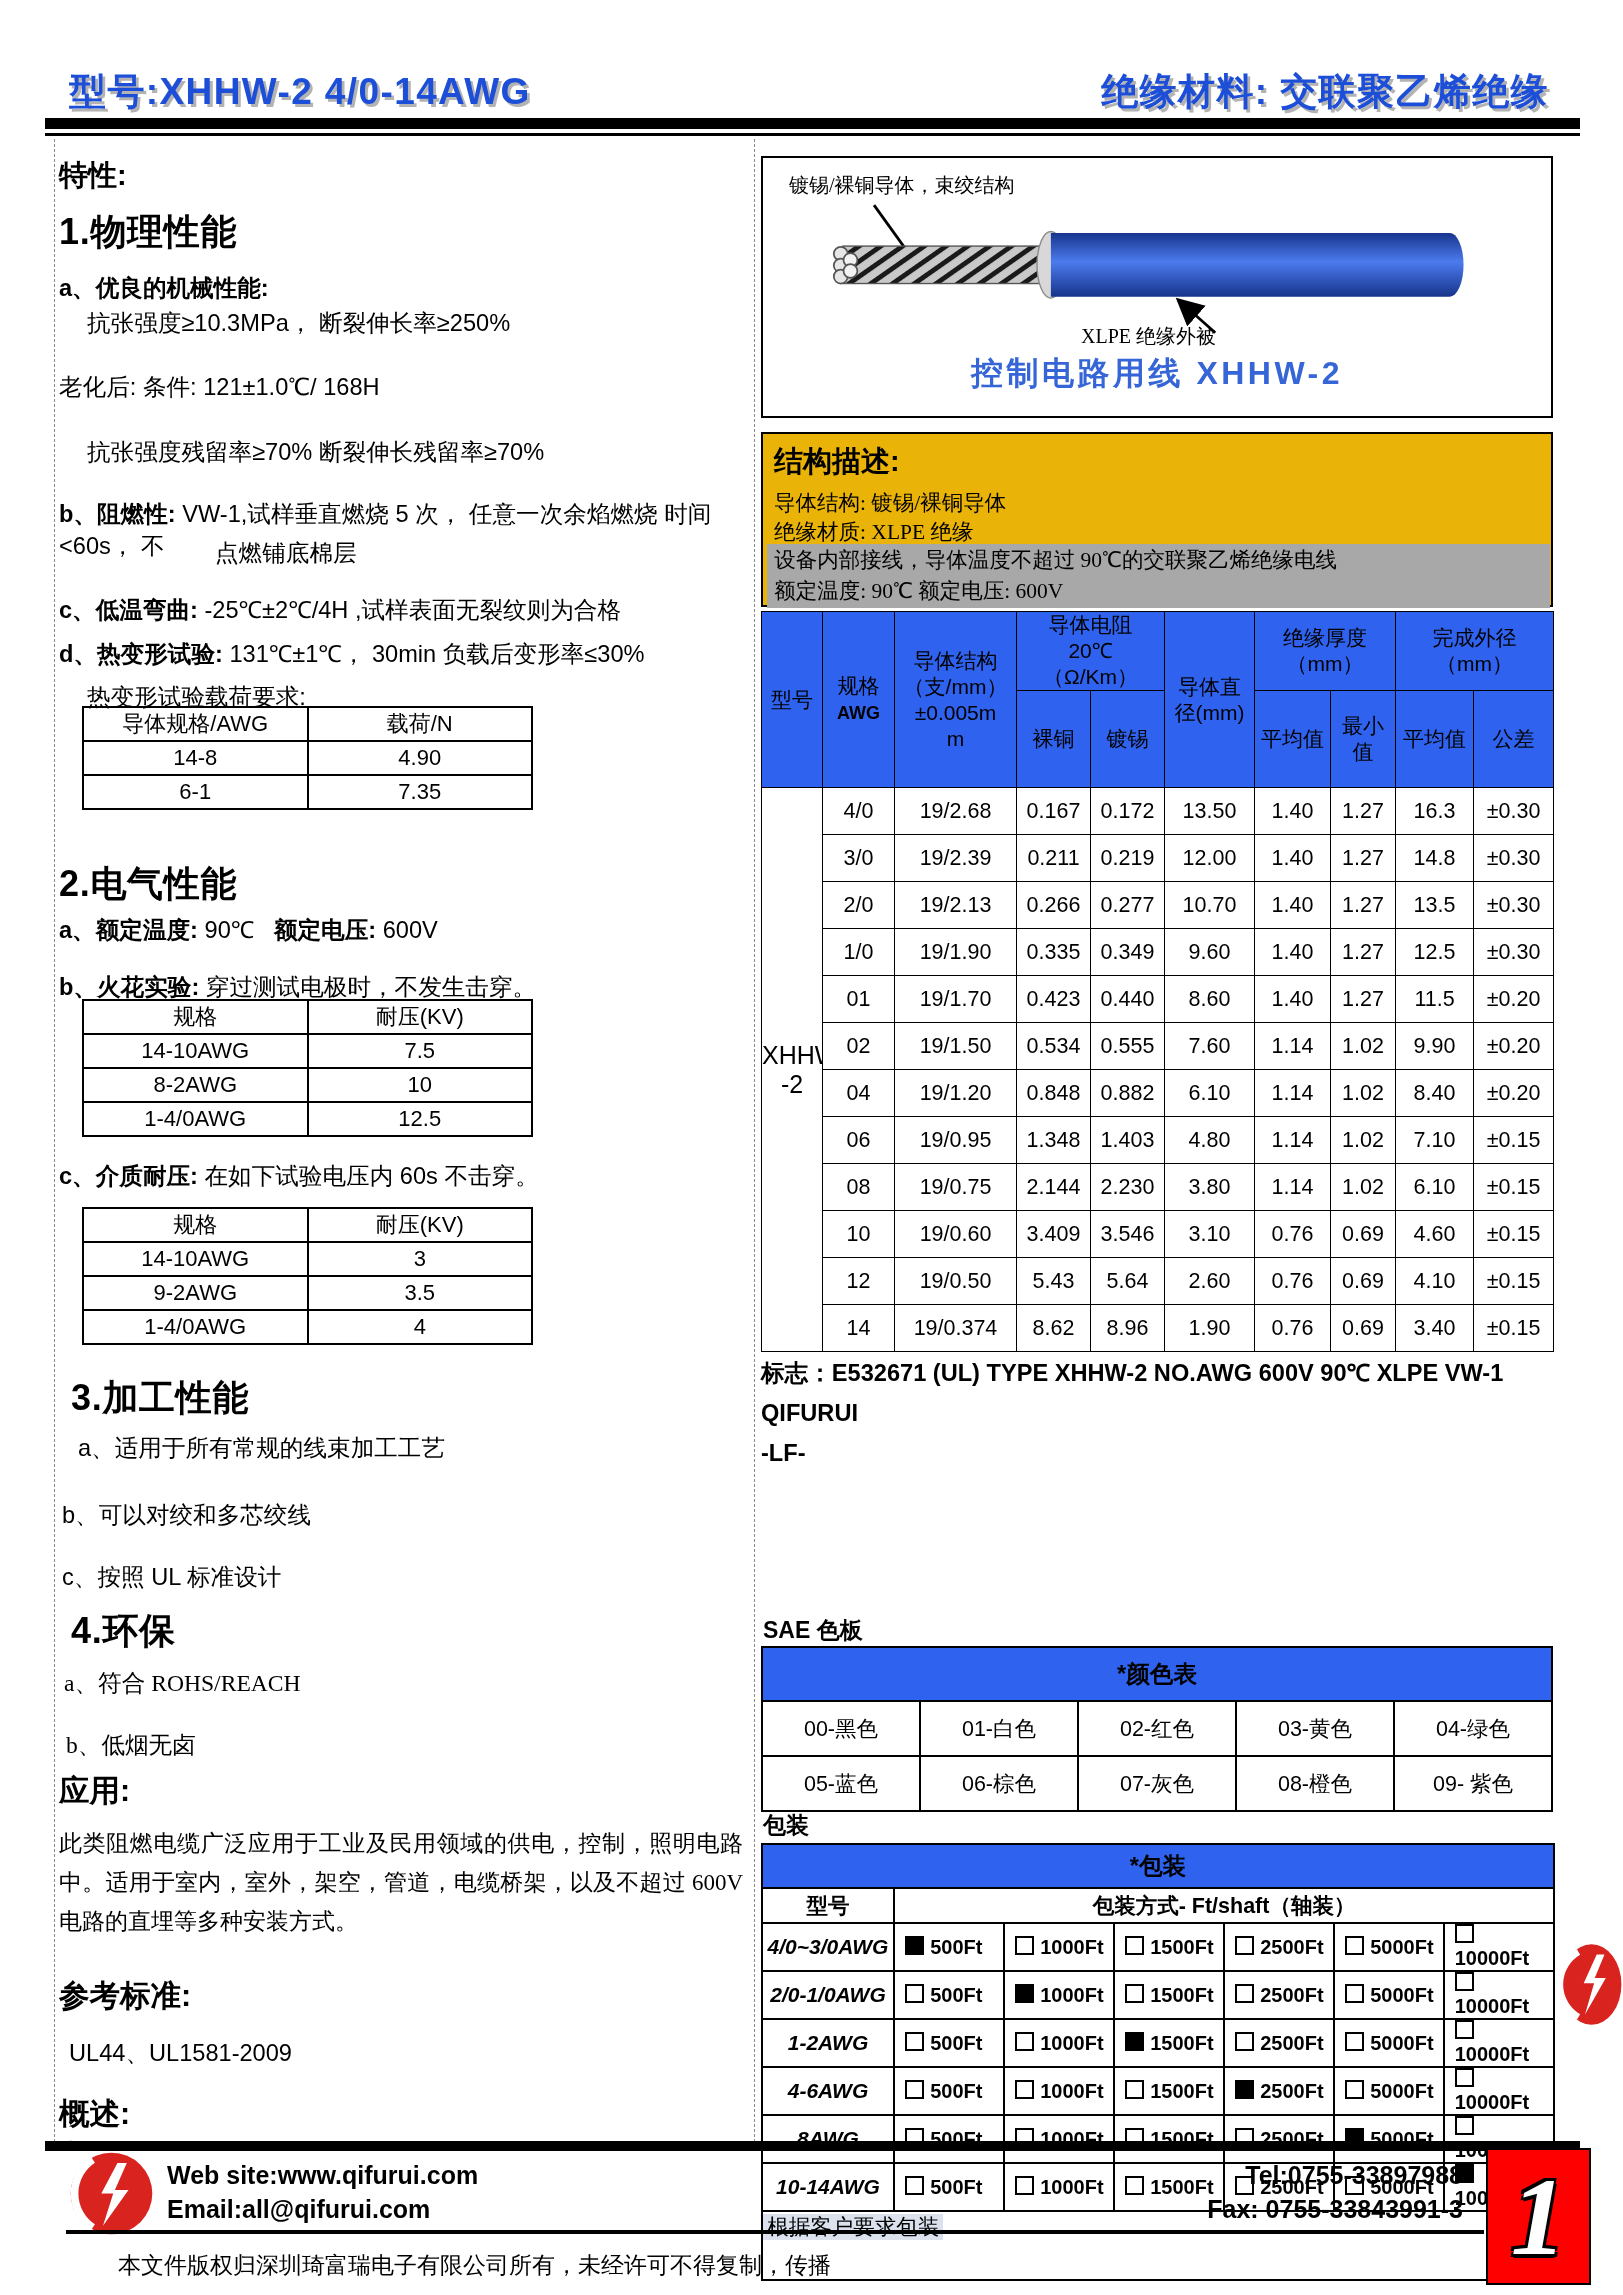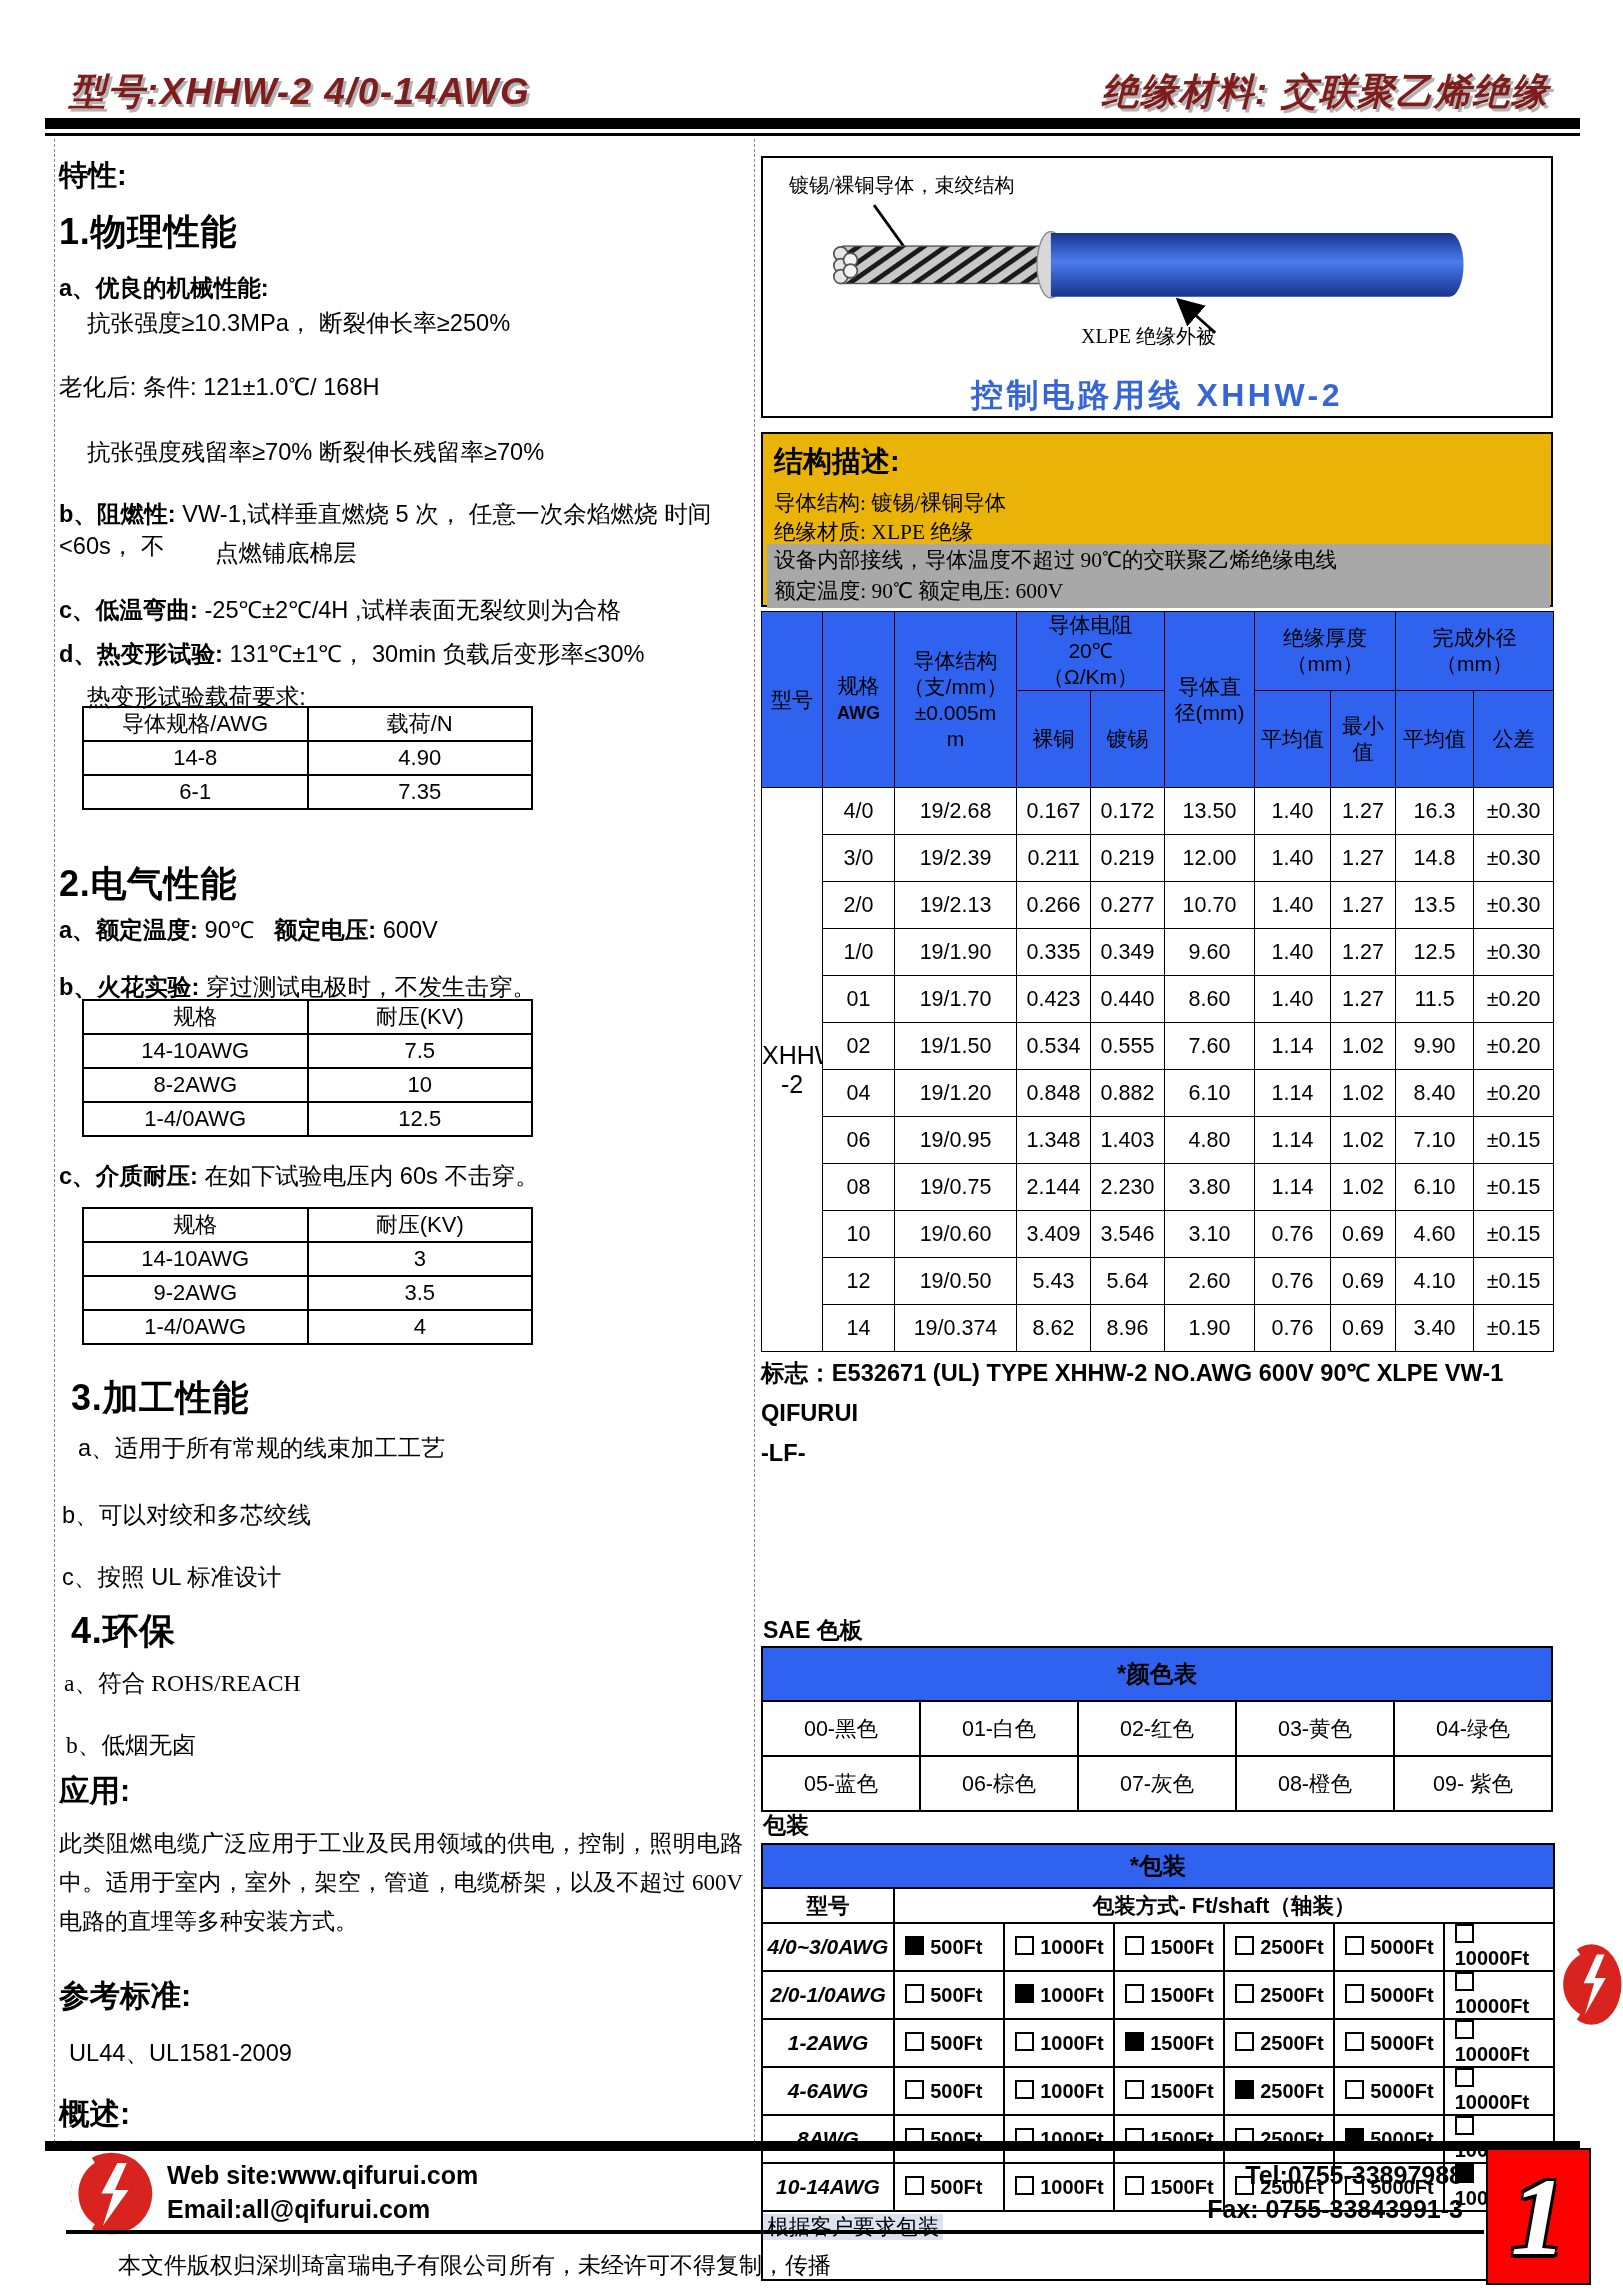--- a/index.html
+++ b/index.html
@@ -3,22 +3,22 @@
 <meta charset="utf-8">
 <style>
   html,body { margin:0; padding:0; background:#e8e8e8; }
   .page { position:relative; width:1623px; height:2295px; background:#ffffff;
           font-family:"Liberation Sans",sans-serif; color:#000; overflow:hidden; }
   .abs { position:absolute; }
   .pre { white-space:pre-line; }
   .serif { font-family:"Liberation Serif",serif; }
 
   
-  .doc-title { font-size:37px; font-weight:bold; color:#7f1d1d;
-               text-shadow:2.8px 2.8px 0 #b3b3b3; letter-spacing:1.4px;font-style:italic; }
+  .doc-title { font-size:37px; font-weight:bold; color:#1d4ed8;
+               text-shadow:2.8px 2.8px 0 #b3b3b3; letter-spacing:1.4px; }
   .rule-thick { background:#000; }
   .dashv { border-left:1.4px dashed #8a8a8a; width:0; }
 
   
   .sec  { font-size:36px; font-weight:bold; letter-spacing:0.7px; }
   .sub  { font-size:29px; font-weight:bold; }
   .h3   { font-size:23.6px; font-weight:bold; }
   .t34  { font-size:23.6px; }
   .t33  { font-size:23px; }
   .cap  { font-size:30.5px; font-weight:bold; }
@@ -227,21 +227,21 @@
       <circle cx="126" cy="147" r="10" fill="#f2f2f2" stroke="#555" stroke-width="2.5"></circle>
       <circle cx="126" cy="163" r="10" fill="#f2f2f2" stroke="#555" stroke-width="2.5"></circle>
 
       <ellipse cx="415" cy="154" rx="20" ry="48" fill="#d8d8d8" stroke="#8a8a8a" stroke-width="2"></ellipse>
 
       <path d="M415 108 H990 A20 46 0 0 1 990 200 H415 Z" fill="url(#blueIns)"></path>
 
       <line x1="652" y1="252" x2="598" y2="204" stroke="#000" stroke-width="4" marker-end="url(#arr)"></line>
     </svg>
     <div class="abs serif" style="left:318px; top:165px; font-size:20px;">XLPE 绝缘外被</div>
-    <div class="abs wire-title" style="left:0; top:216px; width:788px;">控制电路用线  XHHW-2</div>
+    <div class="abs wire-title" style="left:0; top:194px; width:788px;">控制电路用线  XHHW-2</div>
   </div>
 
   <div class="abs structbox" style="left:761px; top:432px; width:788px; height:171px;">
     <div class="abs sub" style="left:11px; top:8.3px;">结构描述:</div>
     <div class="abs serif" style="left:11px; top:54px; font-size:21.5px;">导体结构: 镀锡/裸铜导体</div>
     <div class="abs serif" style="left:11px; top:83px; font-size:21.5px;">绝缘材质: XLPE 绝缘</div>
     <div class="abs grayband serif pre" style="left:4.2px; top:110px; width:769px;">设备内部接线，导体温度不超过 90℃的交联聚乙烯绝缘电线
 额定温度: 90℃  额定电压: 600V</div>
   </div>
 

